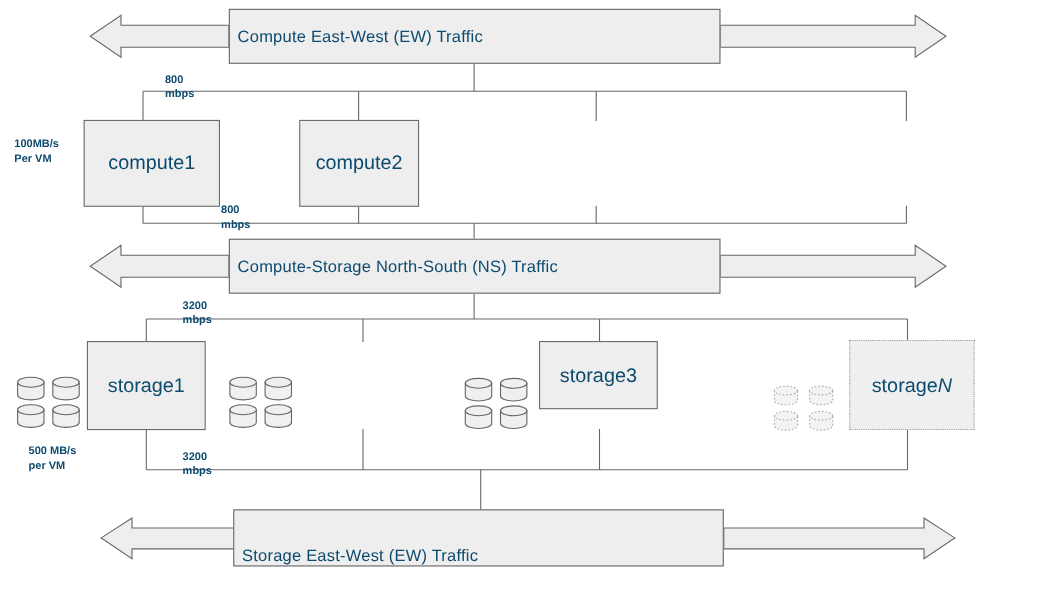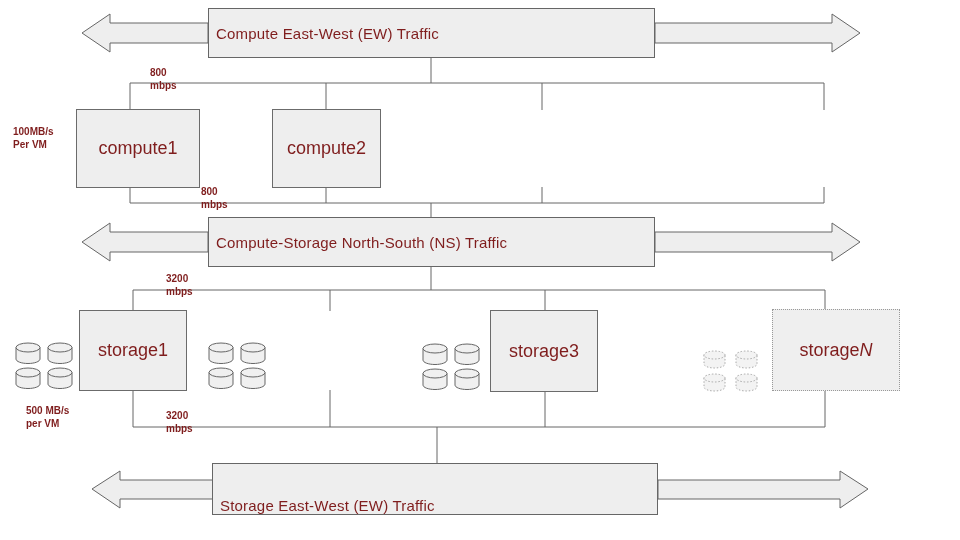--- a/index.html
+++ b/index.html
@@ -1,18 +1,18 @@
 <!DOCTYPE html>
 <html><head>
 <meta charset="utf-8">
 <style>
   html,body{margin:0;padding:0;background:#ffffff;}
   #stage{
     position:relative;width:960px;height:540px;overflow:hidden;
-    font-family:"Liberation Sans",sans-serif;color:#7f1d1d;background:#fff;
+    font-family:"Liberation Sans",sans-serif;color:#0c4a6e;background:#fff;
   }
   #wires{position:absolute;left:0;top:0;width:960px;height:540px;}
   .tbox{
     position:absolute;background:#eeeeee;border:1px solid #666666;
     display:flex;align-items:center;padding-left:7px;box-sizing:border-box;
     font-size:15px;letter-spacing:.2px;
   }
   .node{
     position:absolute;background:#eeeeee;border:1px solid #6b6b6b;
     display:flex;align-items:center;justify-content:center;box-sizing:border-box;
@@ -124,24 +124,24 @@
   <div class="node" style="left:76px;top:109px;width:124px;height:79px;">
     <span><span>compute1</span><i></i></span>
   </div>
   <div class="node" style="left:272px;top:109px;width:109px;height:79px;">
     <span><span>compute2</span><i></i></span>
   </div>
 
   <div class="node" style="left:79px;top:310px;width:108px;height:81px;">
     <span><span>storage1</span><i></i></span>
   </div>
-  <div class="node" style="left:490px;top:310px;width:108px;height:82px;text-align:center;">
+  <div class="node" style="left:490px;top:310px;width:108px;height:62px;text-align:center;">
     <span><span>storage3</span><i></i></span>
   </div>
-  <div class="node dashed" style="left:772px;top:309px;width:128px;height:82px;">
+  <div class="node dashed" style="left:772px;top:309px;width:114px;height:82px;">
     <span><span>storage</span><i>N</i></span>
   </div>
 
   <div class="slabel" style="left:150px;top:66px;">
     <span>800</span>
     <span>mbps</span>
   </div>
   <div class="slabel" style="left:201px;top:185px;">
     <span>800</span>
     <span>mbps</span>

